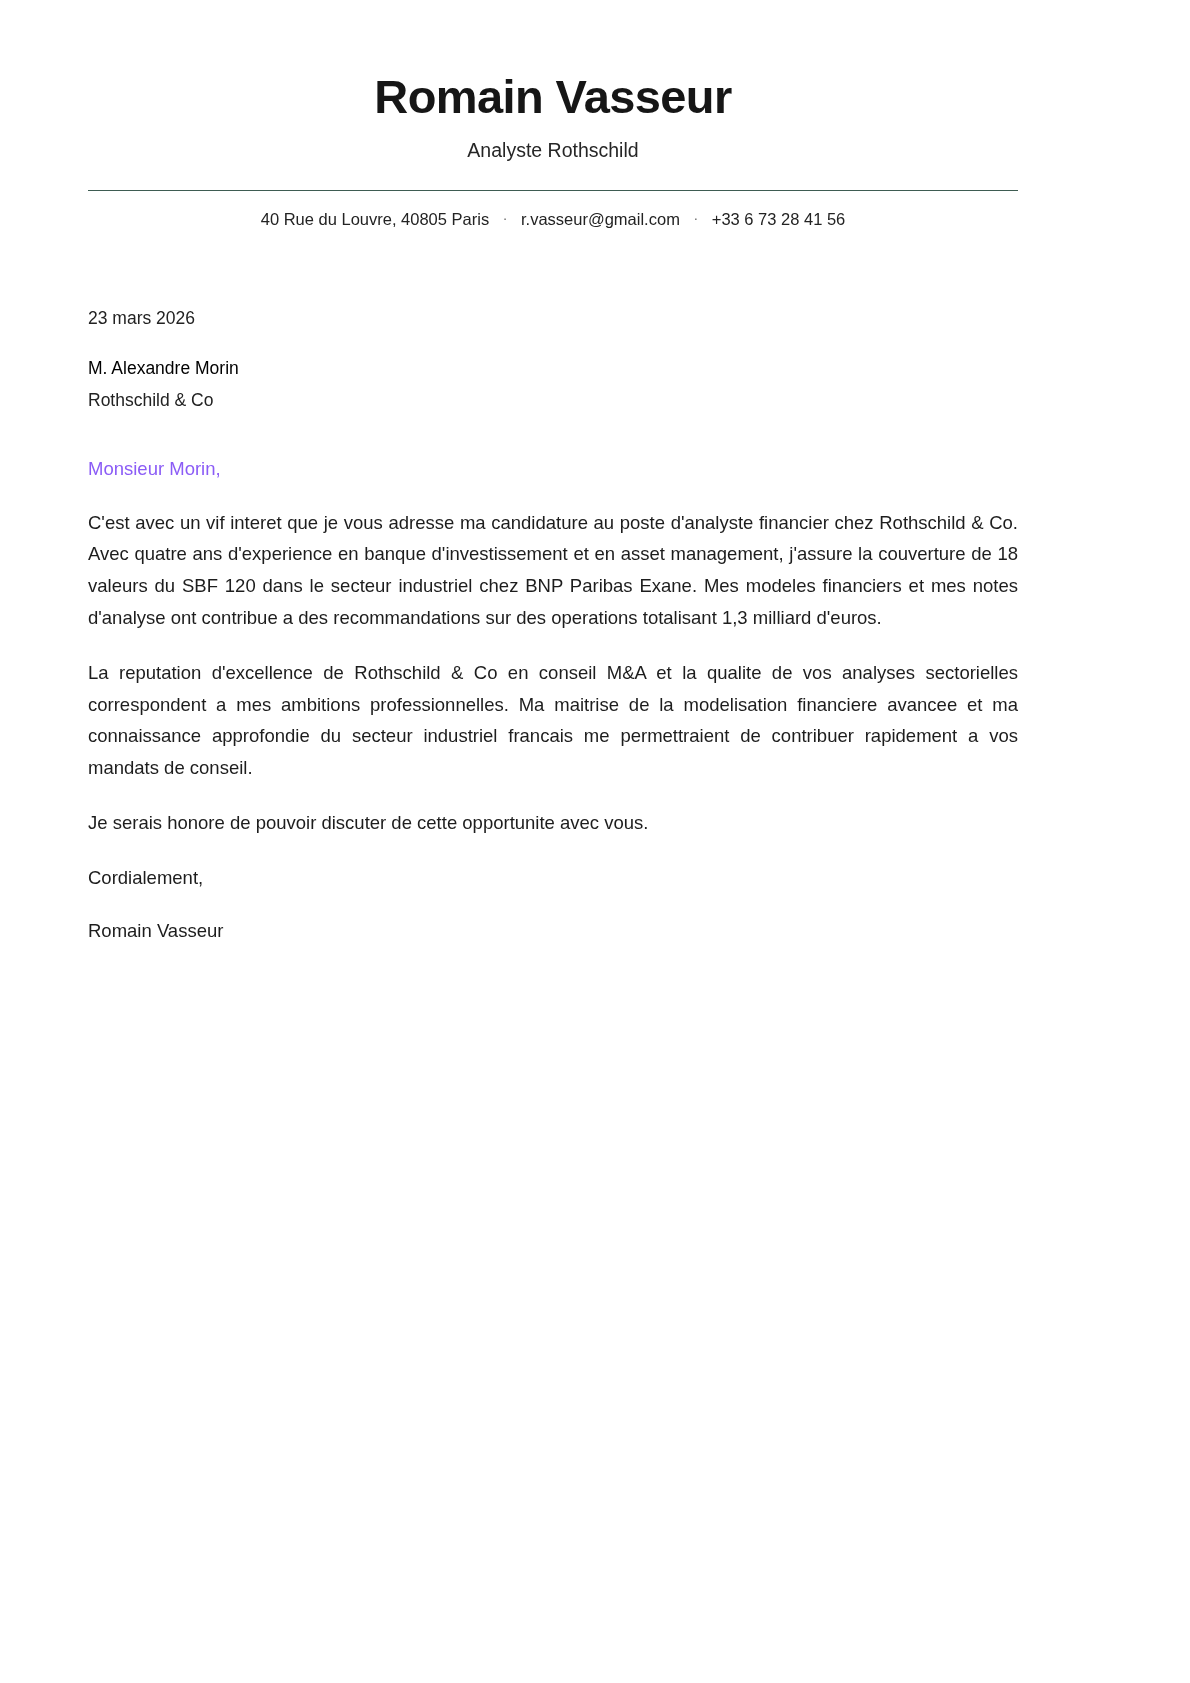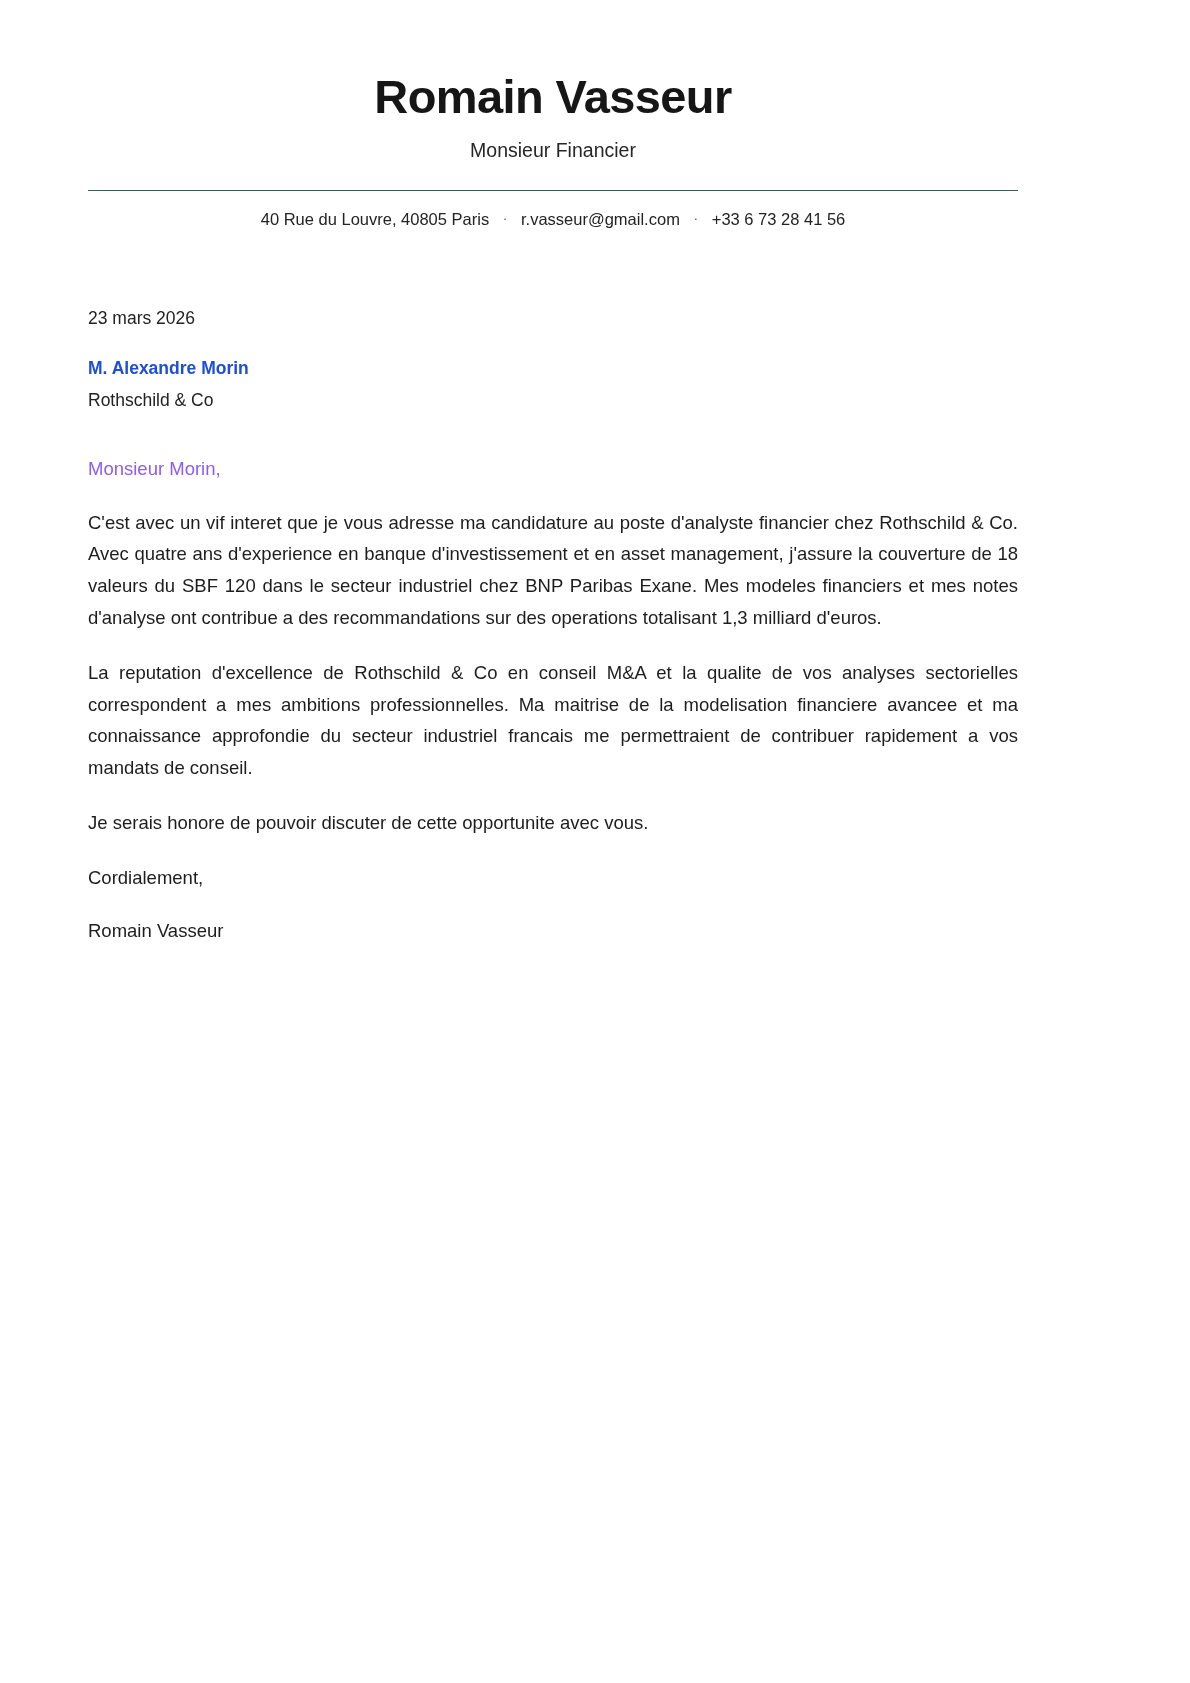--- a/index.html
+++ b/index.html
@@ -79,22 +79,22 @@
   .date {
     font-size: 17.5px;
     color: #222222;
     line-height: 1.4;
   }
   .recipient {
     margin-top: 26px;
   }
   .recipient-name {
     font-size: 17.5px;
-    font-weight: 700;
-    color: #1d4ed8;
+    font-weight: 400;
+    color: #000000;
     line-height: 1.45;
   }
   .recipient-company {
     font-size: 17.5px;
     font-weight: 400;
     color: #222222;
     line-height: 1.45;
     margin-top: 6px;
   }
 
@@ -127,21 +127,21 @@
   }
 </style>
 </head>
 <body>
 
 <div class="page">
   <div class="sheet">
 
     <div class="header">
       <h1 class="name">Romain Vasseur</h1>
-      <div class="role">Monsieur Financier</div>
+      <div class="role">Analyste Rothschild</div>
       <div class="rule"></div>
       <div class="contact">
         <span>40 Rue du Louvre, 40805 Paris</span>
         <span class="sep">·</span>
         <span>r.vasseur@gmail.com</span>
         <span class="sep">·</span>
         <span>+33 6 73 28 41 56</span>
       </div>
     </div>
 

